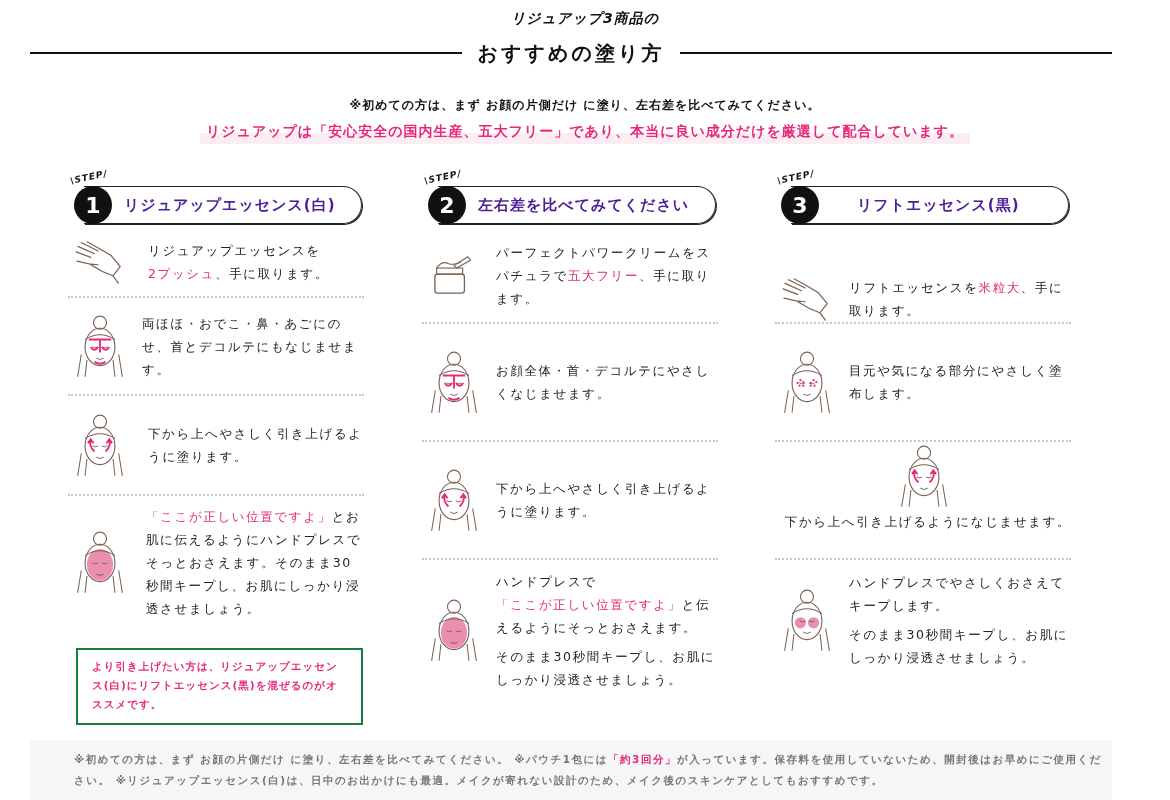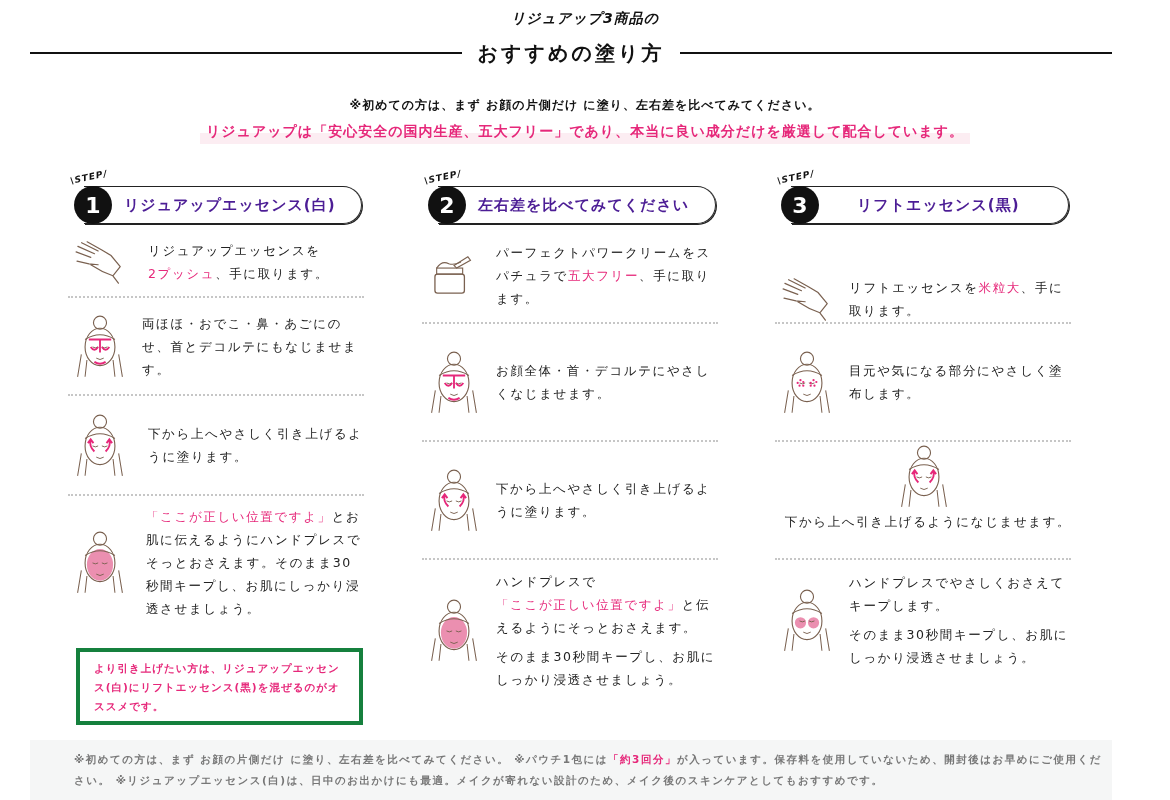--- a/index.html
+++ b/index.html
@@ -28,21 +28,21 @@
   .step-title { position: absolute; left: 58px; top: 16px; height: 38px; line-height: 38px; font-size: 15px; font-weight: bold; color: #4c1d95; letter-spacing: 1px; white-space: nowrap; }
   .col-3 .step-title { left: 84px; }
 
   .item { position: relative; display: flex; align-items: center; }
   .item-icon { width: 64px; flex: 0 0 64px; display: flex; align-items: center; justify-content: center; margin-left: 2px; }
   .item-text { flex: 1; font-size: 12.5px; font-weight: normal; line-height: 23px; letter-spacing: 1.6px; color: #222; padding-left: 10px; }
   .item-text .pink { color: #e6287a; }
   .item-text p + p { margin-top: 6px; }
   .dots { height: 2px; border-top: 2px dotted #c6c6c6; margin-left: 2px; width: 296px; }
 
-  .tip-box { position: absolute; left: 76px; top: 648px; width: 287px; height: 77px; border: 4px solid #15803d; padding: 7px 14px; font-size: 10.5px; font-weight: bold; color: #e6287a; line-height: 19px; letter-spacing: 1px; }
+  .tip-box { position: absolute; left: 76px; top: 648px; width: 287px; height: 77px; border: 2px solid #15803d; padding: 7px 14px; font-size: 10.5px; font-weight: bold; color: #e6287a; line-height: 19px; letter-spacing: 1px; }
 
   .footer { position: absolute; left: 30px; top: 740px; width: 1082px; height: 60px; background: #f5f6f6; padding: 9px 0 0 44px; font-size: 10.5px; font-weight: bold; color: #777; letter-spacing: 1.5px; line-height: 21px; }
   .footer .pink { color: #e6287a; }
 
   svg { display: block; }
 </style>
 </head>
 <body>
 
 <div class="header">

